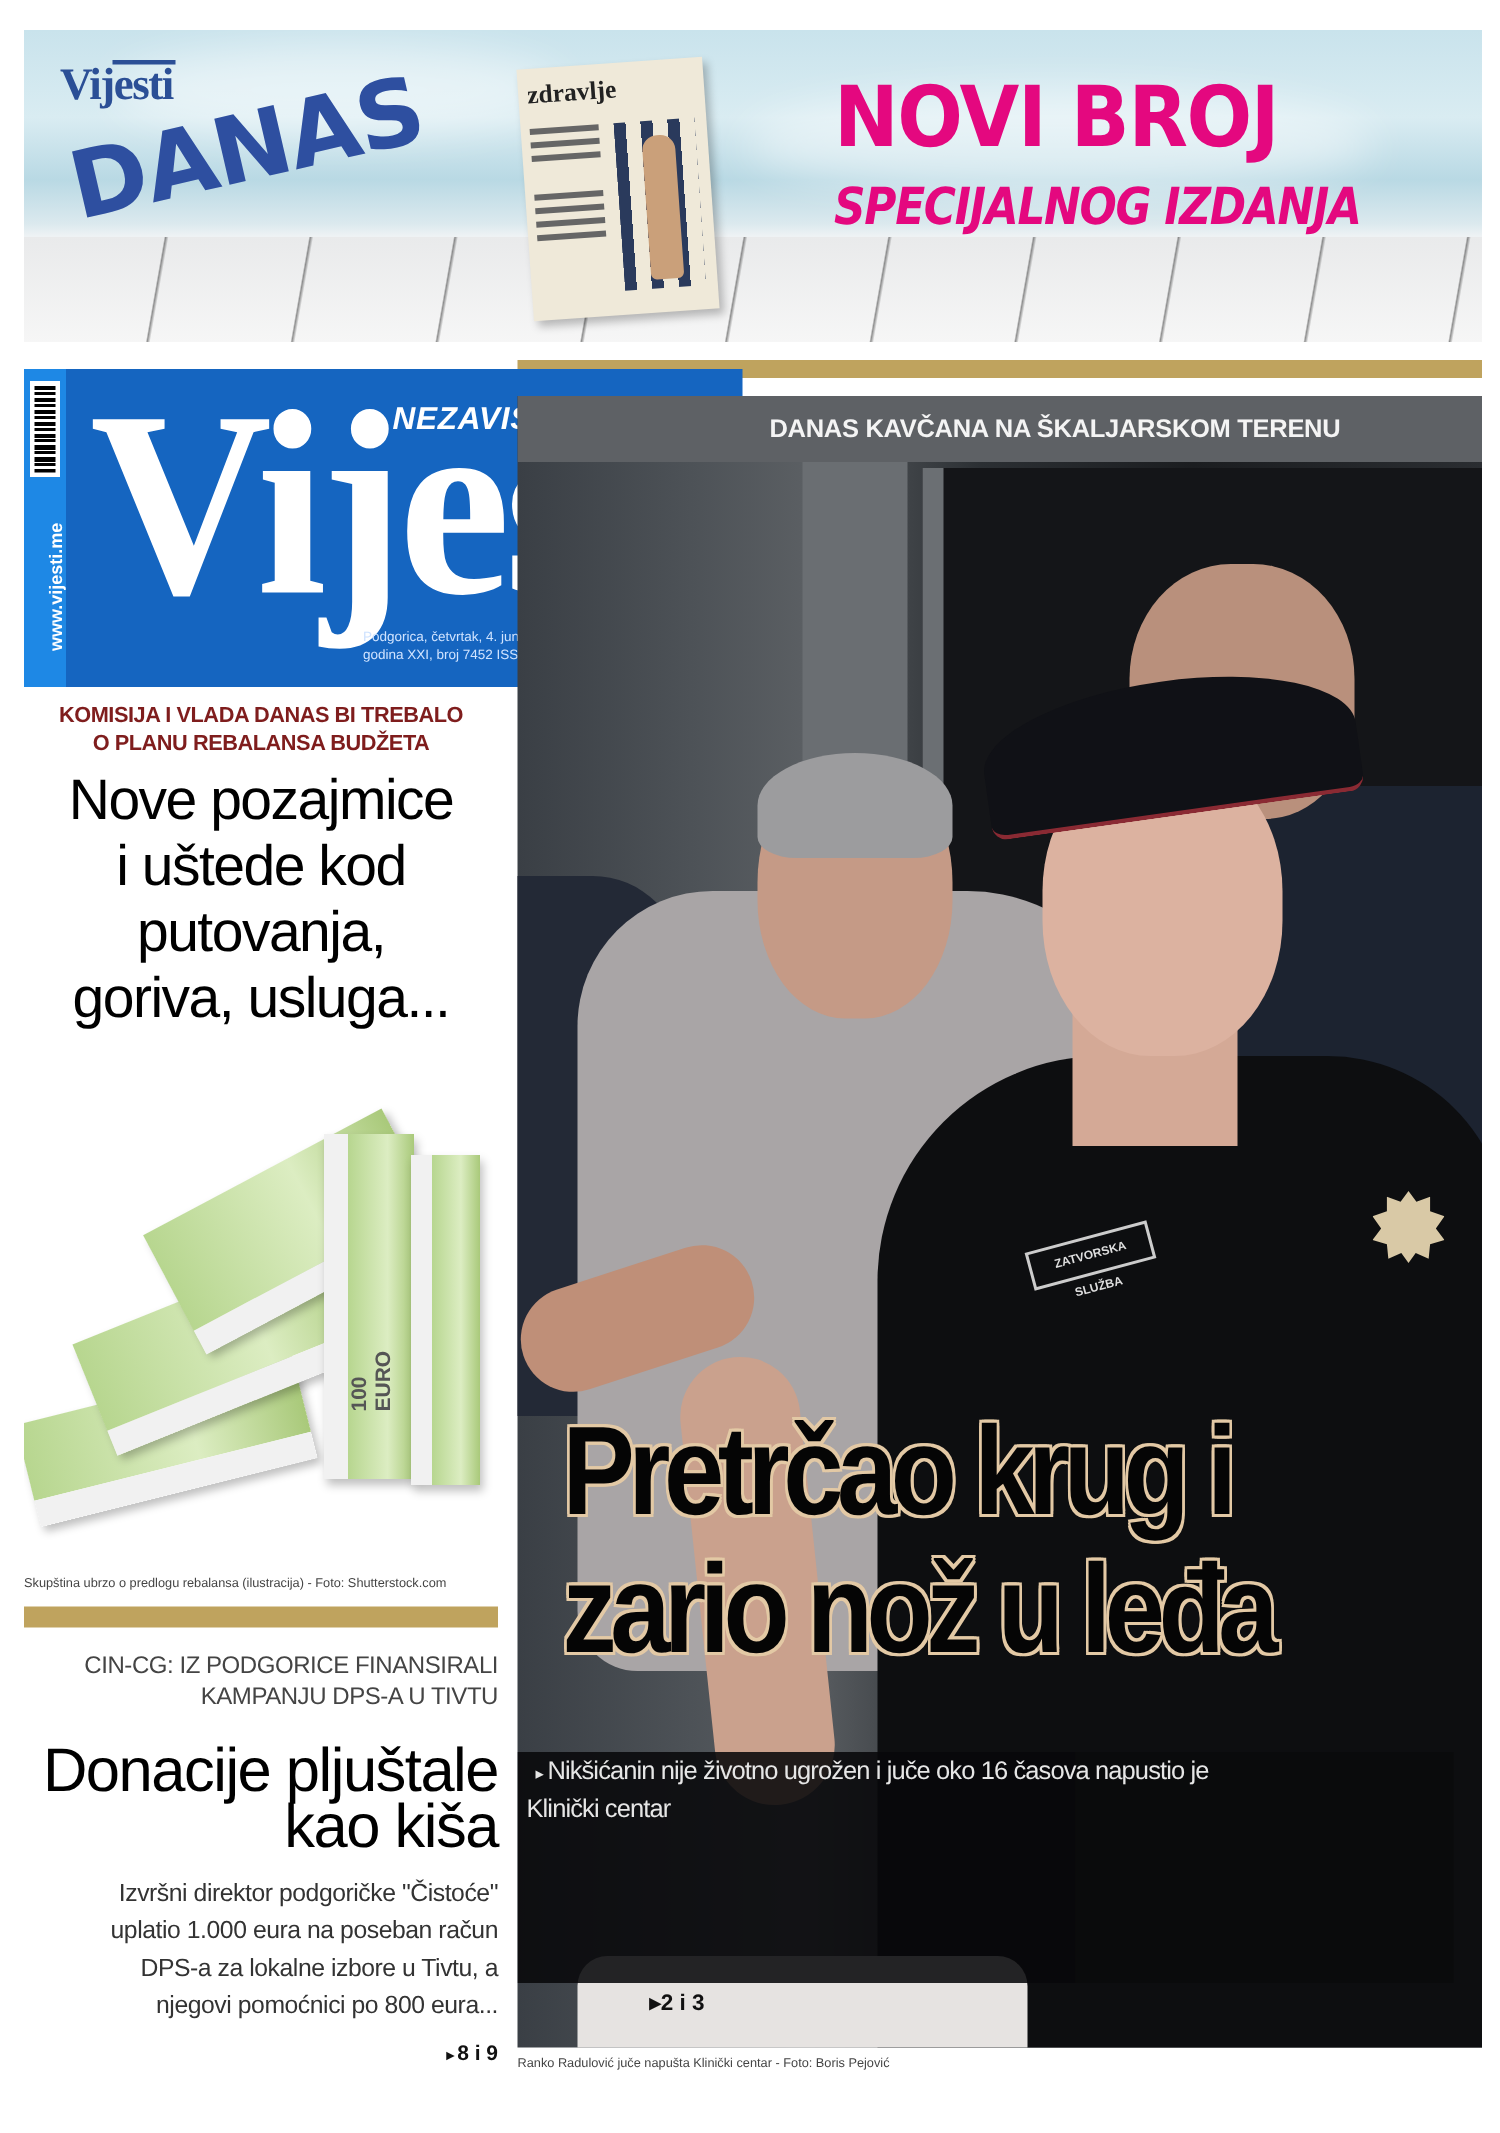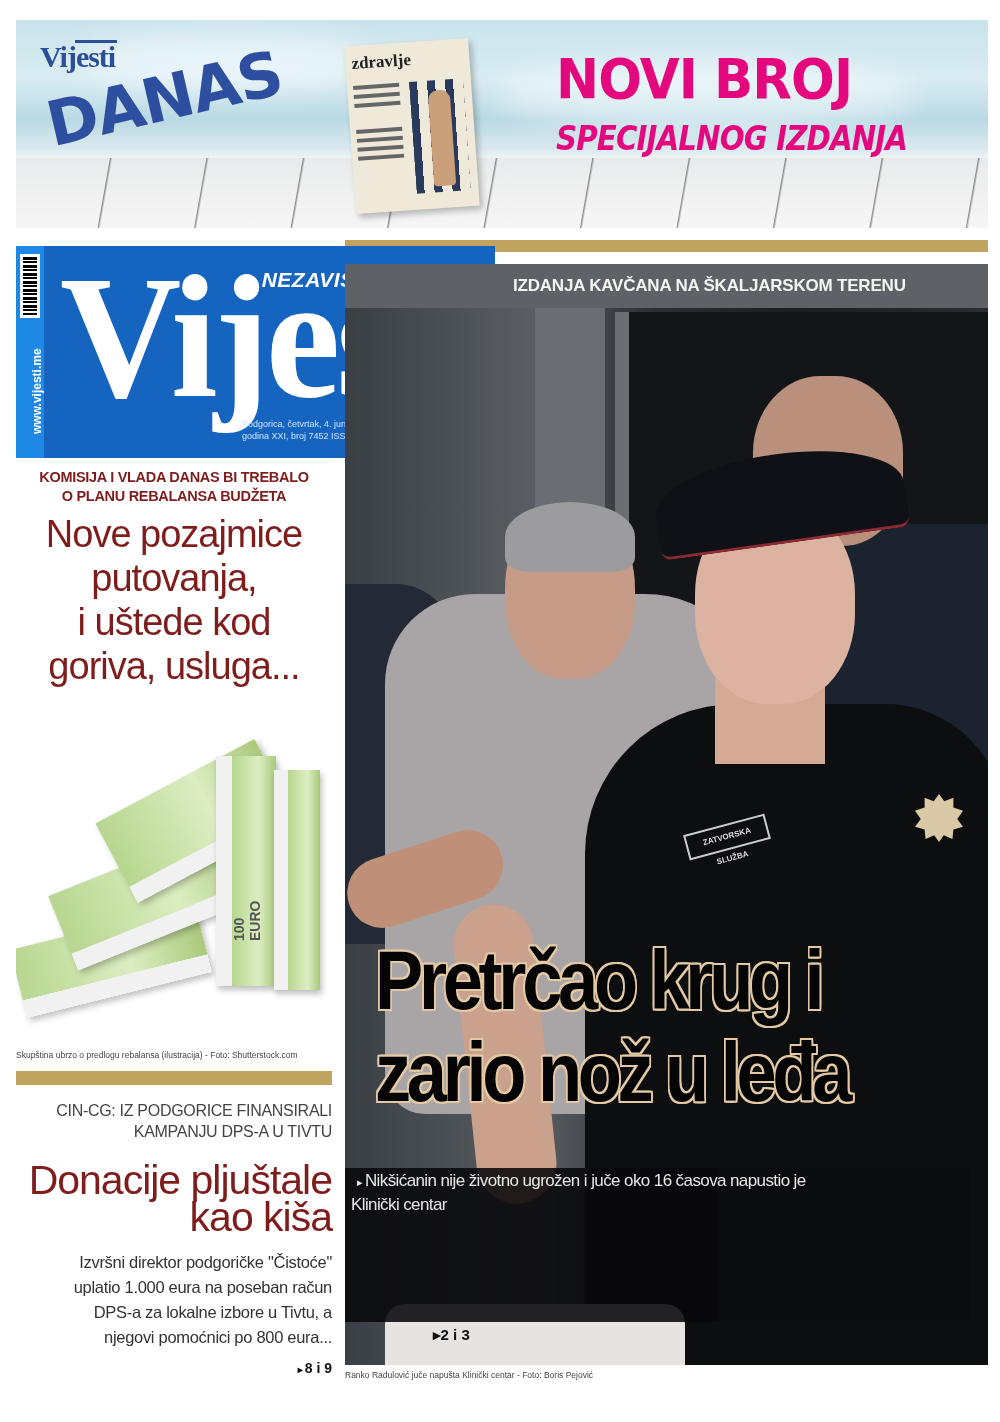--- a/index.html
+++ b/index.html
@@ -68,21 +68,21 @@
   .masthead .logo {
     position: absolute; left: 44px; top: 2px; color: #fff; font-family: "Liberation Serif", serif; font-weight: bold;
     font-size: 168px; line-height: 1; letter-spacing: -4px; transform: scaleY(1.05); transform-origin: top;
   }
   .masthead .meta { position: absolute; left: 226px; top: 172px; color: #cfe3ff; font-size: 9px; line-height: 12px; }
   .masthead .meta b { color: #fff; }
 
   
   .left { position: absolute; left: 16px; width: 316px; text-align: center; }
   .kicker { color: #7f1d1d; font-weight: bold; font-size: 14.5px; line-height: 19px; letter-spacing: -0.3px; }
-  .headline-l { color: #7f1d1d; font-size: 38px; line-height: 44px; letter-spacing: -1px; margin-top: 6px; }
+  .headline-l { color: #000000; font-size: 38px; line-height: 44px; letter-spacing: -1px; margin-top: 6px; }
   .pageref { font-weight: bold; font-size: 13px; color: #111; }
   .pageref .tri { font-size: 10px; margin-right: 2px; }
 
   .money { position: absolute; left: 16px; top: 736px; width: 316px; height: 300px; background: #fff; overflow: hidden; }
   .note-stack { position: absolute; background: linear-gradient(90deg, #b7d68f, #dcedc2 60%, #a9c97a); border-bottom: 18px solid #f1f1f1; box-shadow: 2px 4px 6px rgba(0,0,0,0.25); }
   .note-stack span { position: absolute; color: #555; font-weight: bold; font-size: 18px; }
   .caption { position: absolute; font-size: 8.5px; color: #444; white-space: nowrap; }
 
   .gold-rule-left { position: absolute; left: 16px; top: 1071px; width: 316px; height: 14px; background: #bfa35e; }
 
@@ -175,22 +175,22 @@
   </div>
 </div>
 
 <div class="left" style="top:468px;">
   <div class="kicker">
     <div>KOMISIJA I VLADA DANAS BI TREBALO</div>
     <div>O PLANU REBALANSA BUDŽETA</div>
   </div>
   <div class="headline-l">
     <div>Nove pozajmice</div>
+    <div>i uštede kod</div>
     <div>putovanja,</div>
-    <div>i uštede kod</div>
     <div>goriva, usluga...</div>
   </div>
 </div>
 <div class="pageref" style="position:absolute;left:32px;top:738px;">
   <span class="tri">▸</span><span>6 i 7</span>
 </div>
 
 <div class="money">
   <div class="note-stack" style="left:0;top:190px;width:190px;height:70px;transform:rotate(-14deg);"></div>
   <div class="note-stack" style="left:40px;top:120px;width:200px;height:80px;transform:rotate(-22deg);"></div>
@@ -236,21 +236,21 @@
   <div class="arm"></div>
   <div class="hand"></div>
   <div class="guard-front-body"></div>
   <div class="guard-front-neck"></div>
   <div class="guard-front-head"></div>
   <div class="cap"></div>
   <div class="patch">ZATVORSKA SLUŽBA</div>
   <div class="badge"></div>
   <div class="shorts"></div>
 
-  <div class="kicker-top">IZDANJA KAVČANA NA ŠKALJARSKOM TERENU</div>
+  <div class="kicker-top">DANAS KAVČANA NA ŠKALJARSKOM TERENU</div>
 
   <div class="headline-main">
     <div>Pretrčao krug i</div>
     <div>zario nož u leđa</div>
   </div>
 
   <div class="bullets-box"></div>
   <div class="bullets-box-ext"></div>
   <div class="bullets">
     <p><span class="tri">▸</span><span>Nikšićanin nije životno ugrožen i juče oko 16 časova napustio je</span><br><span>Klinički centar</span></p>

